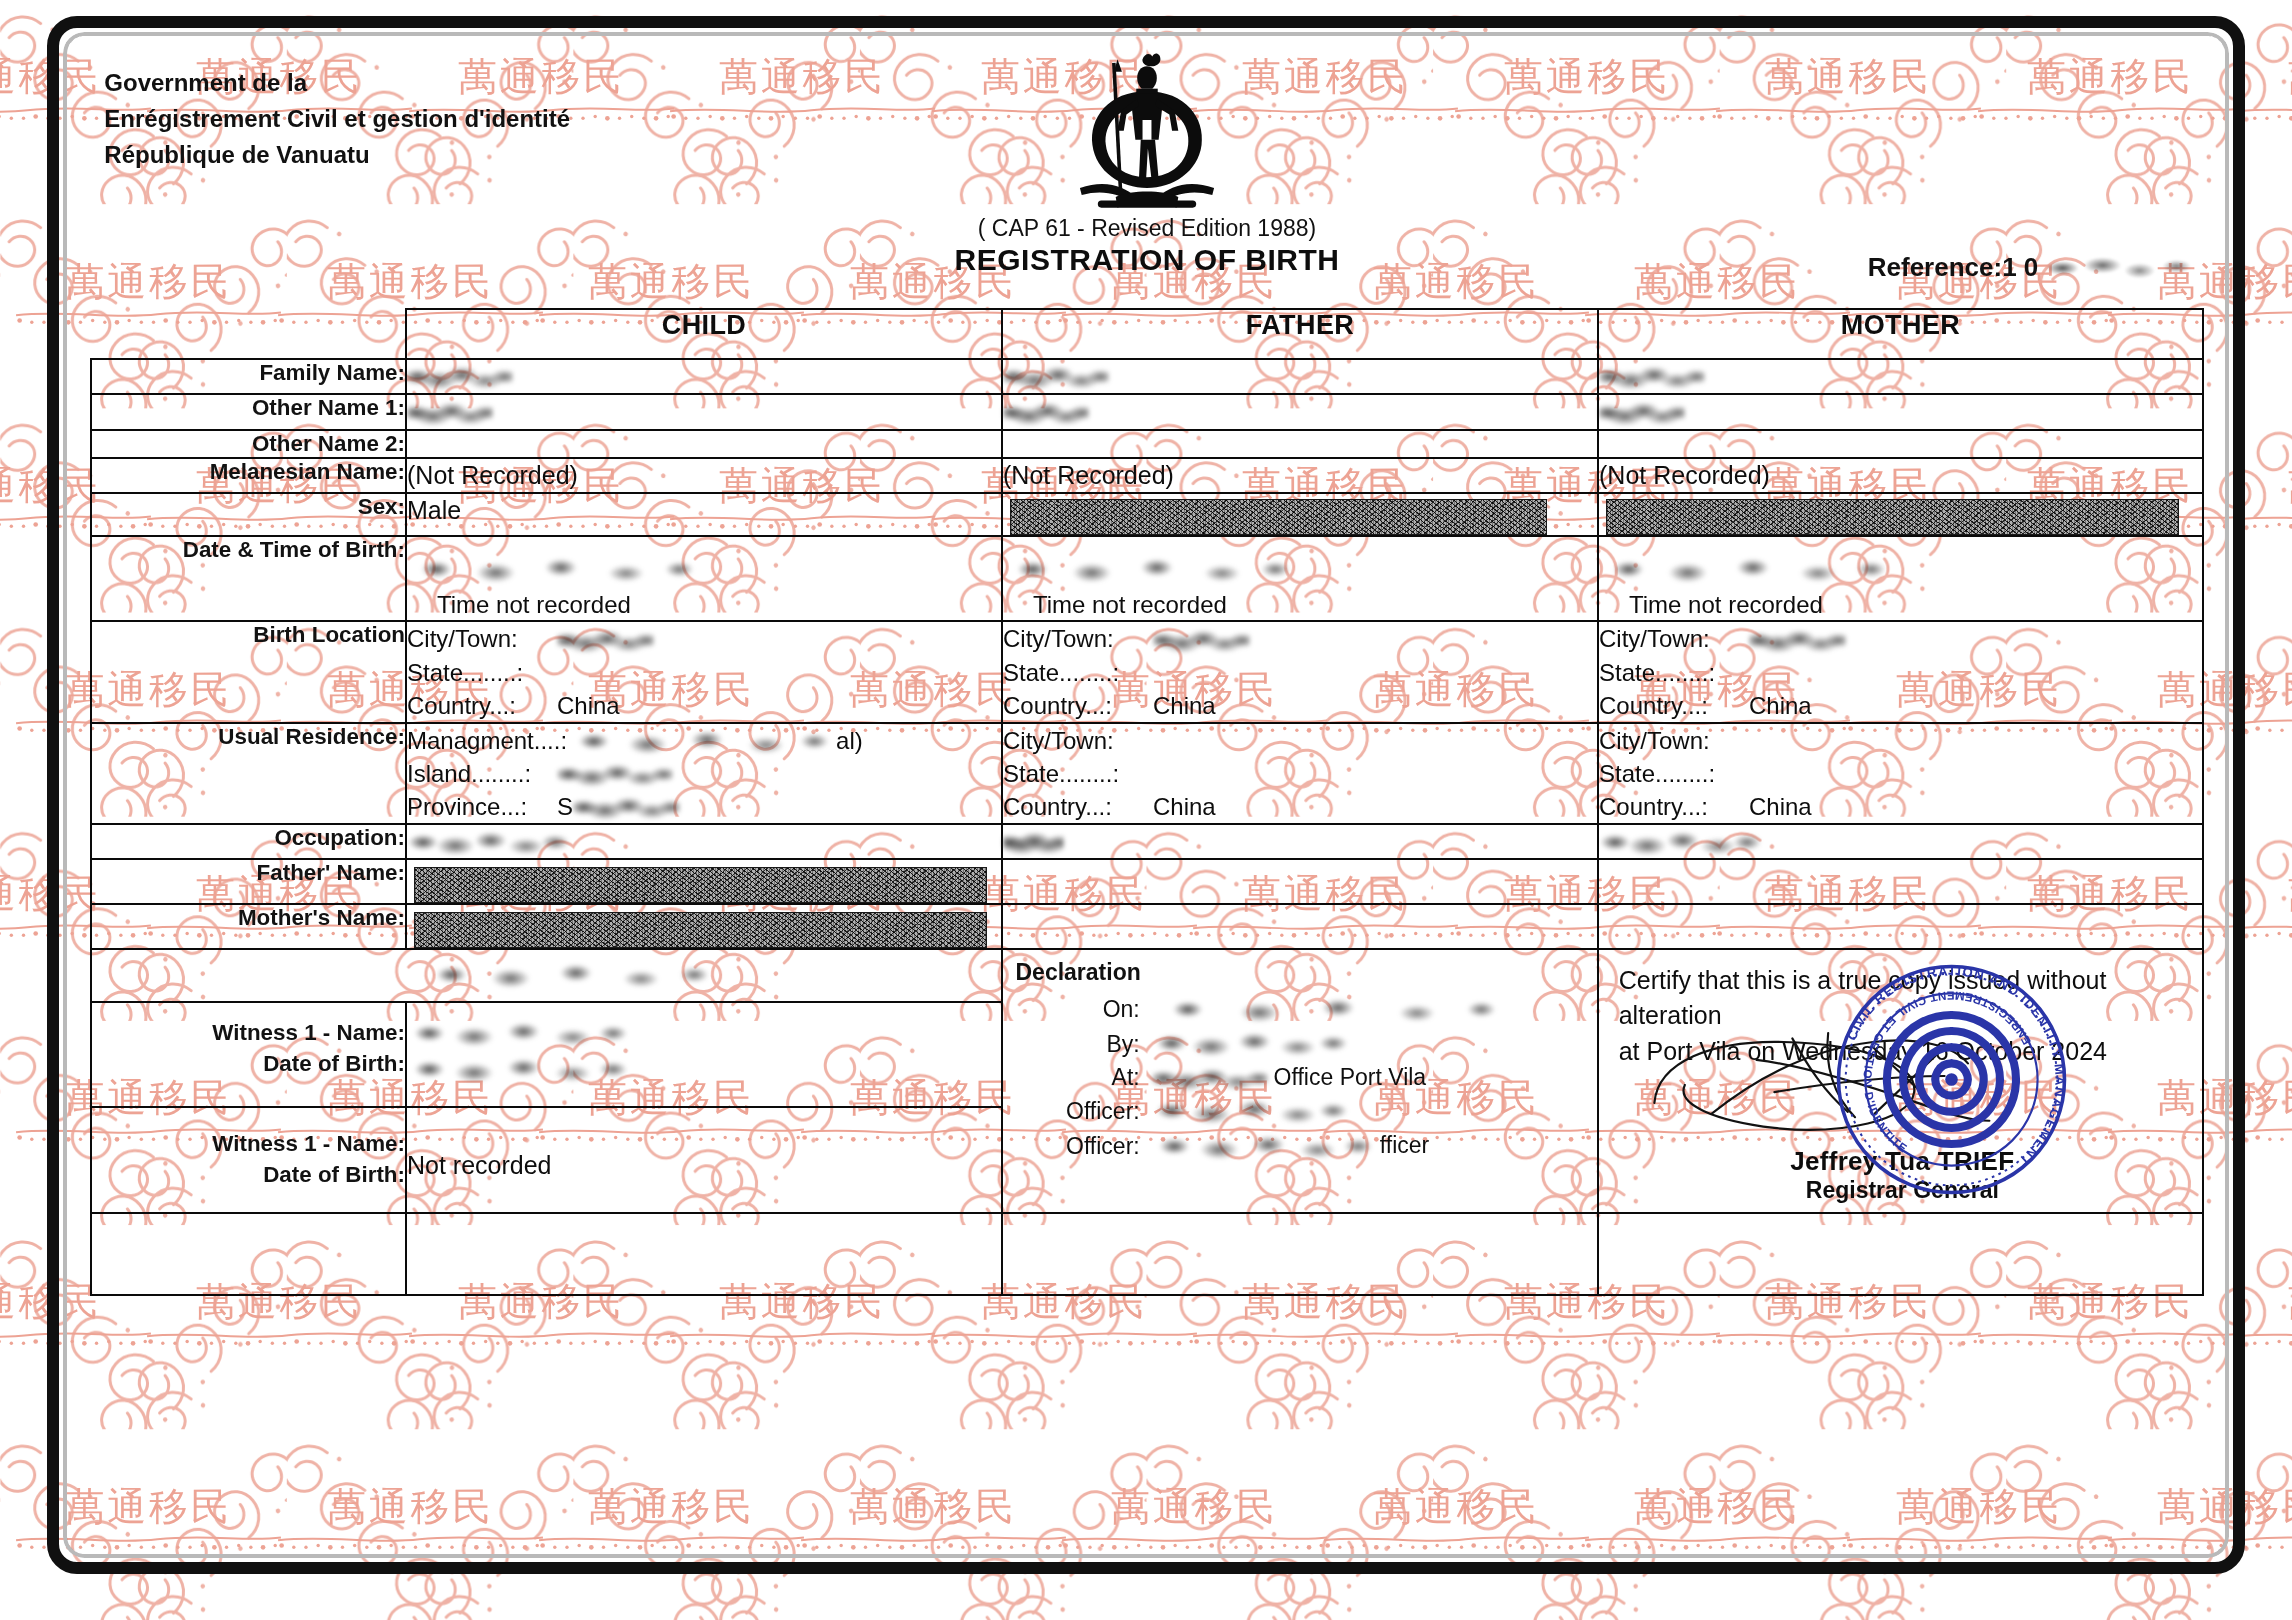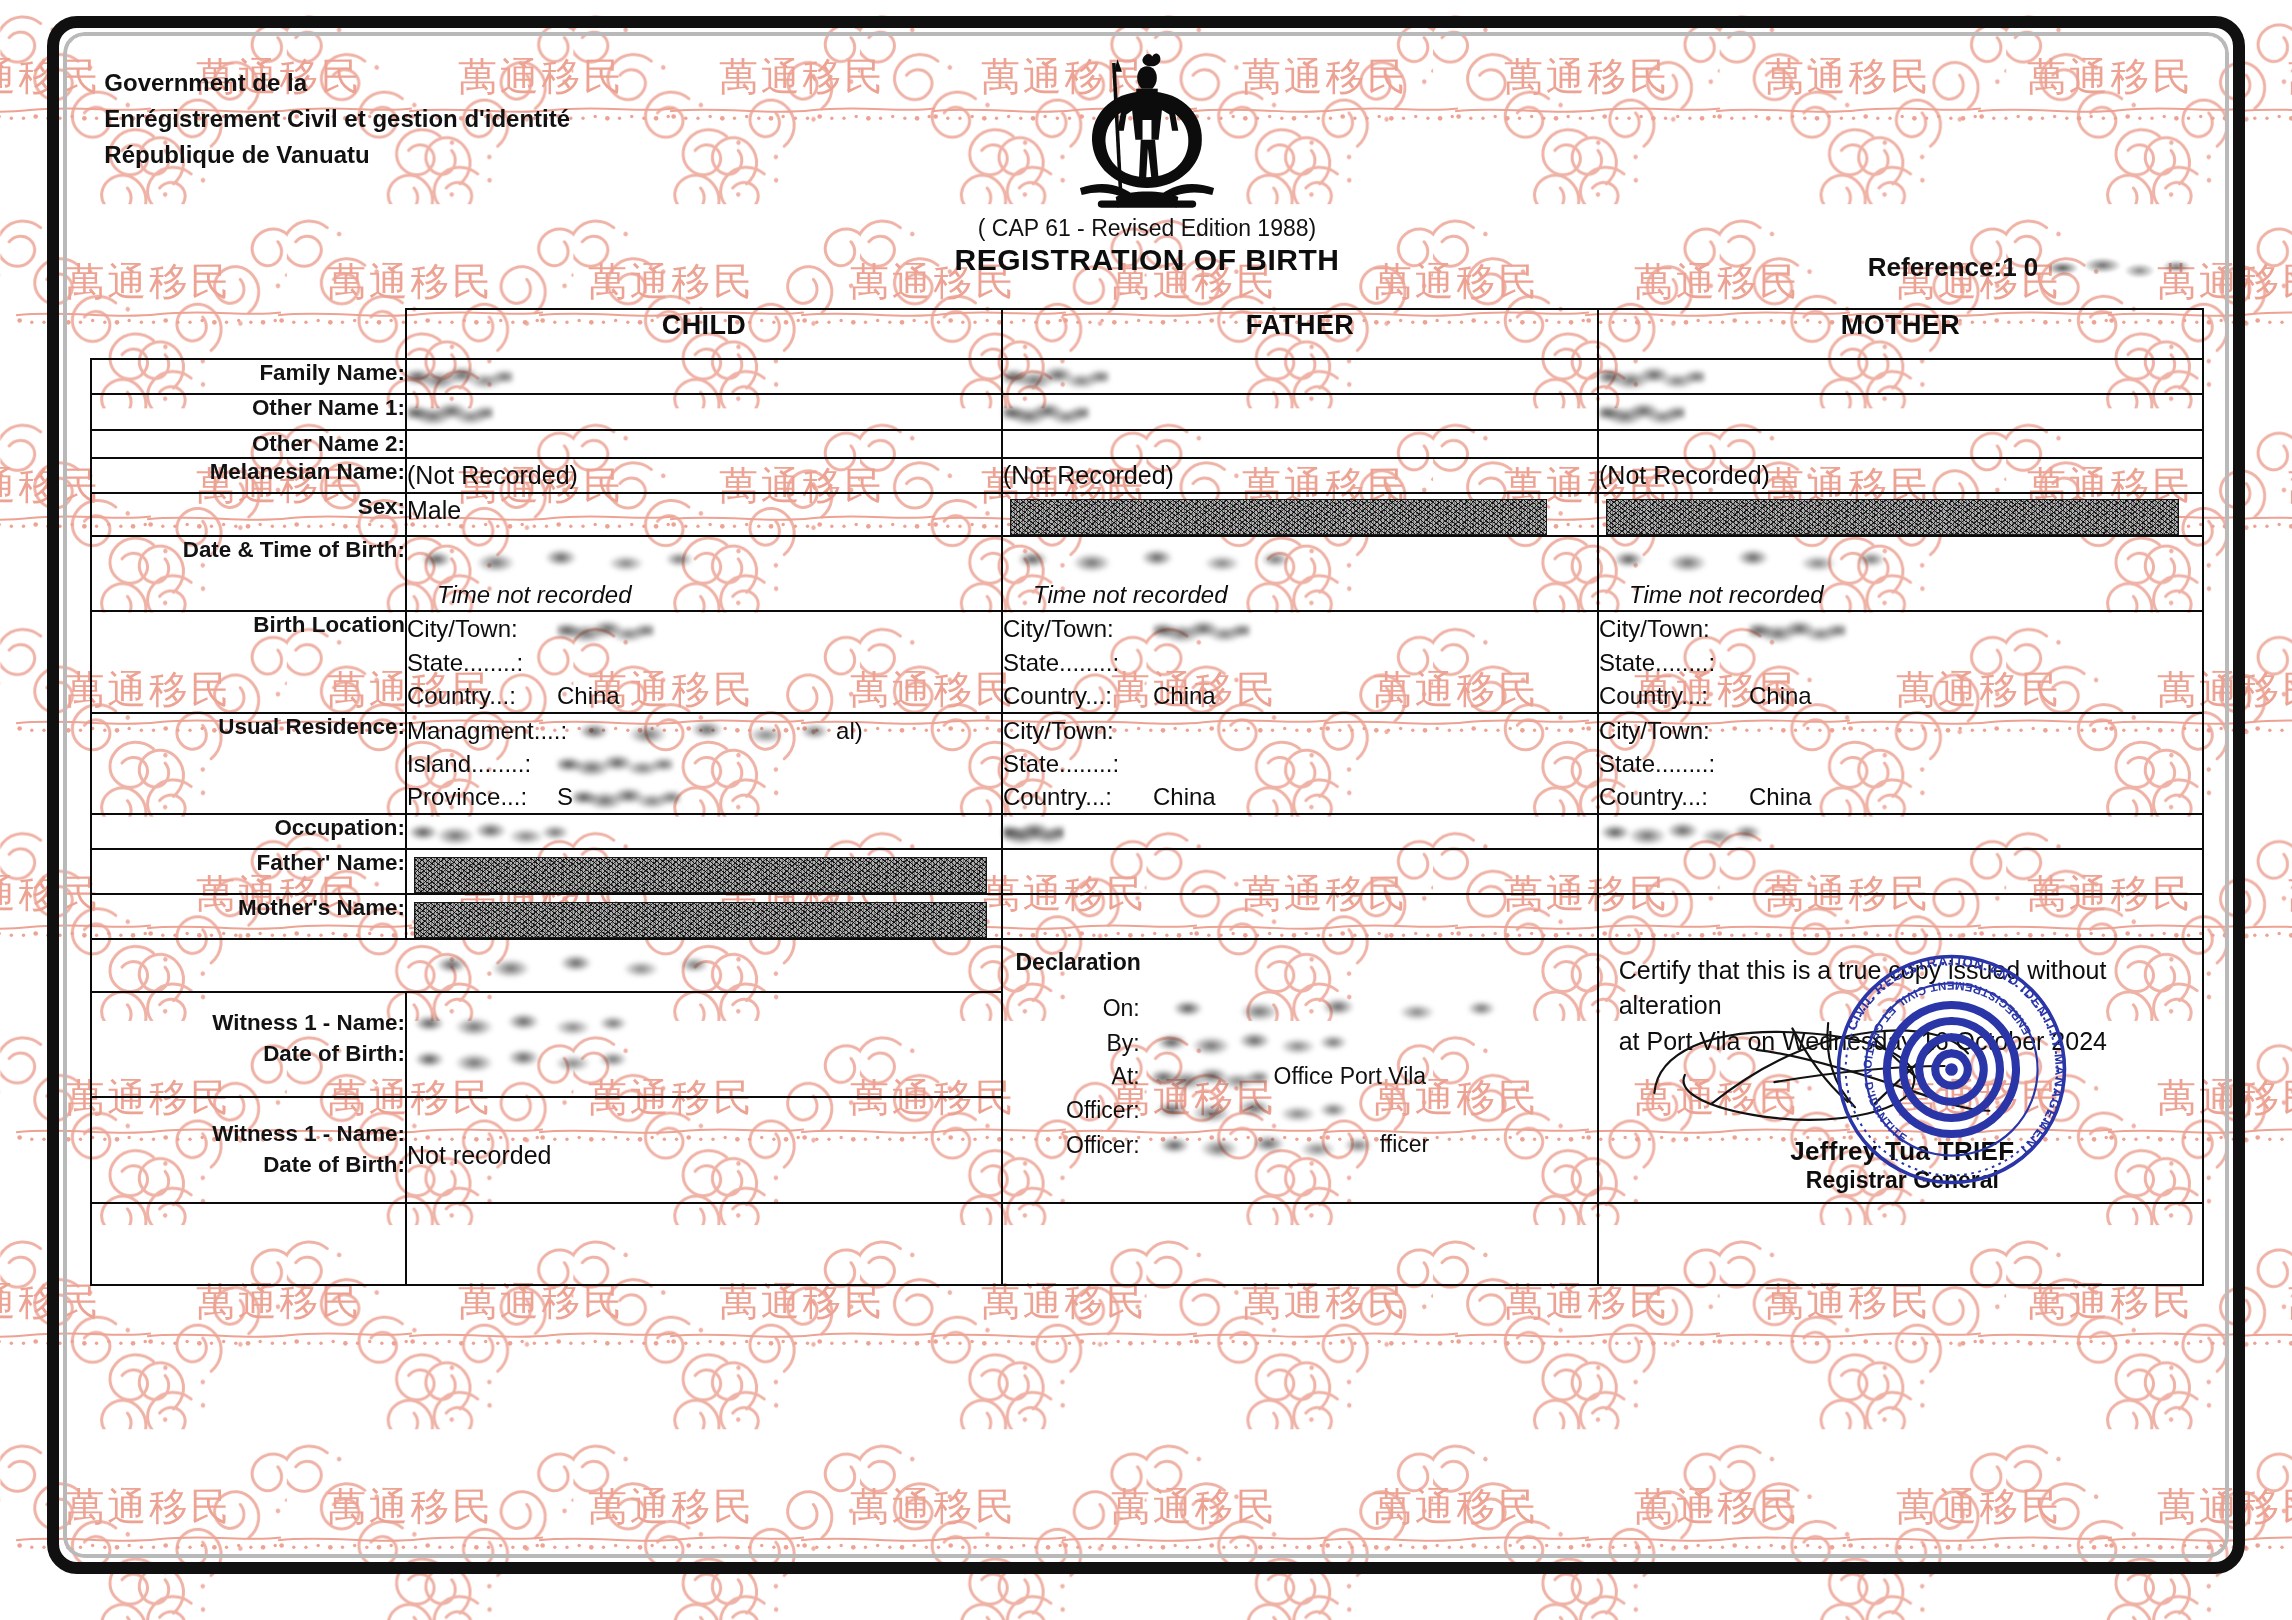--- a/index.html
+++ b/index.html
@@ -166,21 +166,21 @@
     padding: 9.9px 14.3px 7.2px 7.2px;
     white-space: nowrap;
   }
   td.rowlabel.two-line { padding-top: 14.3px; line-height: 1.38; }
   td.val {
     font-size: 25px;
     color: #0d0d0d;
     padding: 9px 0 7.2px 16px;
     line-height: 1.32;
   }
-  td.val.tall { padding-top: 5px; font-style: italic; }
+  td.val.tall { padding-top: 15px; }
   .sub {
     font-size: 24px;
     line-height: 1.38;
     white-space: nowrap;
   }
   .sub .lbl { display: inline-block; min-width: 150px; }
   .time-nr { font-size: 24px; padding-left: 30px; display: block; margin-top: 3.6px;}
 
   
   .smudge {
@@ -220,21 +220,21 @@
       repeating-linear-gradient(38deg, rgba(0,0,0,0.85) 0 0.9px, rgba(255,255,255,0) 0.9px 3.6px),
       repeating-linear-gradient(-42deg, rgba(0,0,0,0.75) 0 0.9px, rgba(255,255,255,0) 0.9px 4.5px),
       repeating-linear-gradient(90deg, rgba(0,0,0,0.35) 0 0.9px, rgba(255,255,255,0) 0.9px 2.7px);
   }
   .halftone.hb-sex { width: 537px; height: 36px; margin: 5.4px 0 0 7.2px; }
   .halftone.hb-sex-m { width: 573px; height: 36px; margin: 5.4px 0 0 7.2px; }
   .halftone.hb-parent { width: 573px; height: 36px; margin: 7.2px 0 0 7.2px; }
 
   
   .decl-title { font-size: 23px; color: #111; padding: 9px 0 5.4px 12.5px; font-weight: bold; }
-  table.decl { border-collapse: collapse; margin-left: 63px; margin-top: 10px; }
+  table.decl { border-collapse: collapse; margin-left: 63px; margin-top: 1px; }
   table.decl td { border: none; padding: 2.7px 0; font-size: 23px; color: #0f0f0f; vertical-align: middle; }
   table.decl td.dk { text-align: right; padding-right: 12.5px; white-space: nowrap; }
 
   
   .cert-box { position: relative; padding: 12.5px 16px 7.2px 19.7px; }
   .cert-text { font-size: 25px; color: #0d0d0d; line-height: 1.42; }
   .cert-name {
     text-align: center; font-size: 26px; font-weight: bold;
     color: #0d0d0d; margin-top: 77px; letter-spacing: 0.3px;
   }

